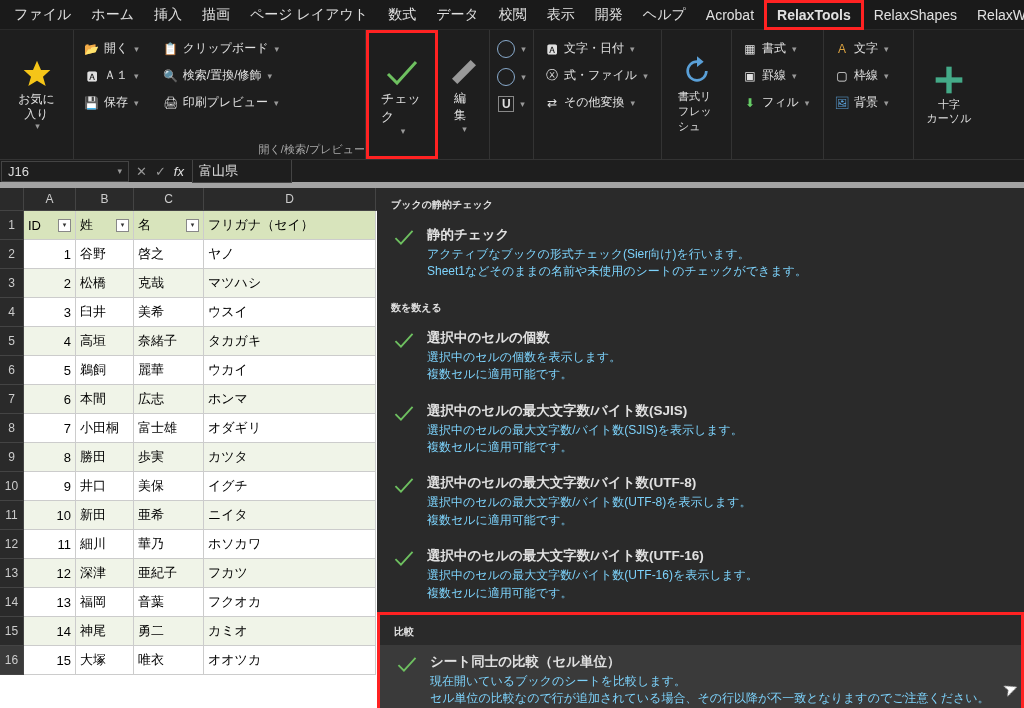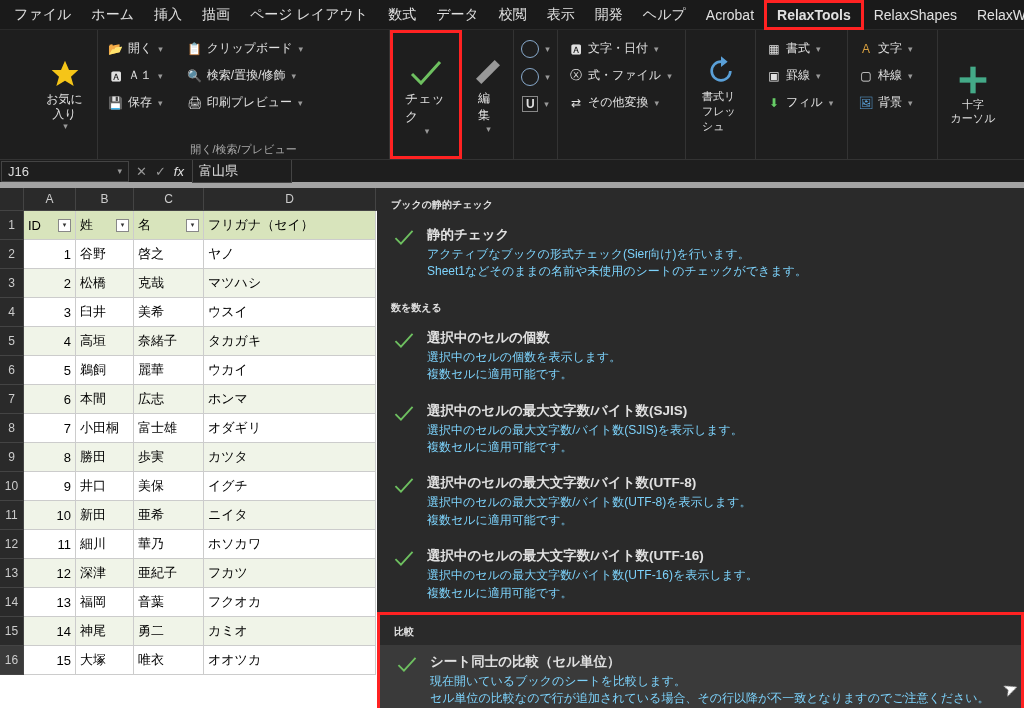--- a/index.html
+++ b/index.html
@@ -2,21 +2,21 @@
 <html><head>
 <meta charset="utf-8">
 <style>
 * { margin: 0; padding: 0; box-sizing: border-box; font-family: "Yu Gothic UI", "Meiryo", sans-serif; }
 body { width: 1024px; height: 708px; overflow: hidden; background: #1e1e1e; color: #e0e0e0; font-size: 13px; }
 .menubar { height: 30px; display: flex; align-items: center; padding: 0 4px; background: #1a1a1a; border-bottom: 1px solid #2a2a2a; }
 .menubar .mitem { padding: 4px 10px; color: #e0e0e0; cursor: pointer; font-size: 14px; white-space: nowrap; }
 .menubar .mitem.hl-red { border: 3px solid #ff2222; font-weight: bold; }
 .ribbon { height: 130px; background: #1e1e1e; display: flex; border-bottom: 1px solid #333; position: relative; }
 .rgroup { border-right: 1px solid #333; padding: 4px 6px; display: flex; flex-direction: column; justify-content: flex-start; height: 100%; }
-.rgroup-label { font-size: 11px; color: #aaa; text-align: center; position: absolute; bottom: 2px; }
+.rgroup-label { font-size: 11px; color: #aaa; text-align: right; position: absolute; bottom: 2px; }
 .rbtn { display: flex; align-items: center; gap: 4px; padding: 2px 4px; color: #e0e0e0; font-size: 12px; white-space: nowrap; }
 .rbtn .ic { width: 16px; height: 16px; display: inline-flex; align-items: center; justify-content: center; }
 .big-btn { display: flex; flex-direction: column; align-items: center; justify-content: center; padding: 8px 10px; height: 100%; font-size: 12px; }
 .big-btn .big-ic { width: 32px; height: 32px; margin-bottom: 2px; }
 .check-big { border: 3px solid #ff2222; display: flex; flex-direction: column; align-items: center; justify-content: center; padding: 6px 12px; width: 72px;}
 .chk { stroke: #6ec060; stroke-width: 3; fill: none; }
 .dd { font-size: 9px; color: #999; margin-left: 2px; }
 .formula-row { height: 28px; display: flex; align-items: center; border-bottom: 6px solid #a3a3a3; background: #1e1e1e; }
 .namebox { width: 128px; padding: 2px 6px; border: 1px solid #444; margin: 1px; background: #1e1e1e; color: #ddd; font-size: 13px; display:flex; align-items:center; justify-content:space-between;}
 .fx-area { display: flex; align-items: center; gap: 8px; padding: 0 6px; }
@@ -60,21 +60,21 @@
     <div class="mitem">表示</div>
     <div class="mitem">開発</div>
     <div class="mitem">ヘルプ</div>
     <div class="mitem">Acrobat</div>
     <div class="mitem hl-red">RelaxTools</div>
     <div class="mitem">RelaxShapes</div>
     <div class="mitem">RelaxWor</div>
   </div>
 
 <div class="ribbon">
-  <div class="rgroup" style="width:66px;margin-left:32px;">
+  <div class="rgroup" style="width:74px;">
     <div class="big-btn">
       <svg class="big-ic" viewBox="0 0 24 24">
           <polygon points="12,2 15,9 22,9 16.5,14 18.5,21 12,17 5.5,21 7.5,14 2,9 9,9" fill="#f5c518"></polygon>
         </svg>
       <span style="white-space:pre;text-align:center;line-height:1.2;">お気に
 入り</span>
         <span class="dd">▾</span>
     </div>
   </div>
   <div class="rgroup" style="width:292px;position:relative;">

